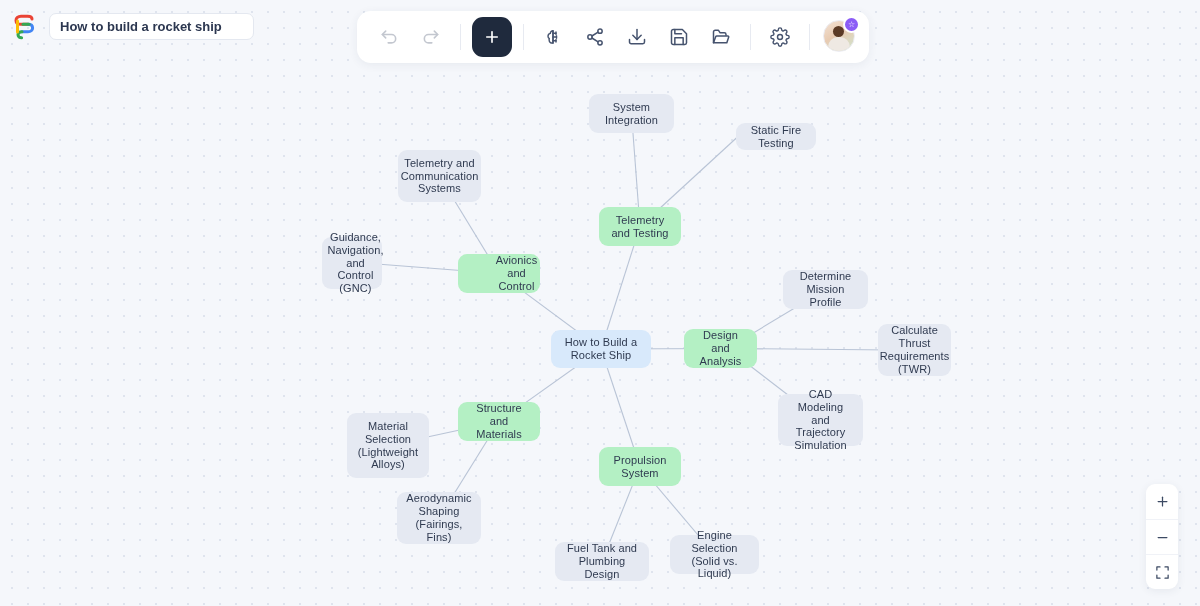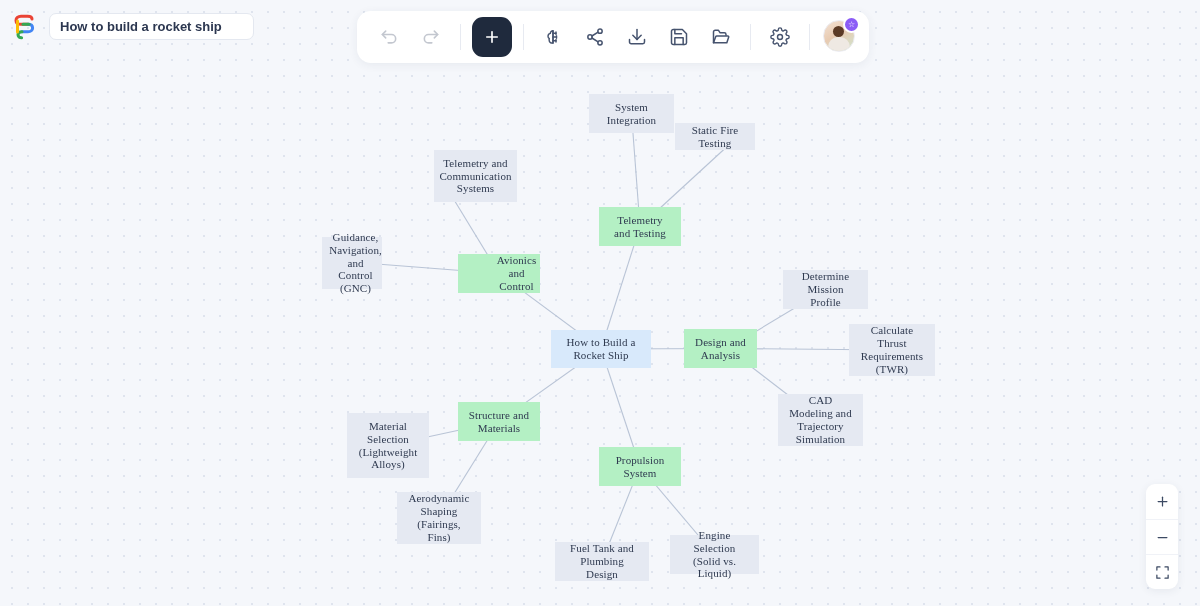--- a/index.html
+++ b/index.html
@@ -32,29 +32,28 @@
     width: 1200px; height: 606px;
     pointer-events: none;
   }
 
   .node {
     position: absolute;
     display: flex;
     align-items: center;
     justify-content: center;
     text-align: center;
-    border-radius: 0;
+    border-radius: 9px;
     padding: 6px 9px;
     font-size: 11px;
     line-height: 1.18;
     color: #2f3a50;
     letter-spacing: 0.1px;
     cursor: pointer;
     user-select: none;
-    font-family: Liberation Serif, serif;
   }
   .node.root {
     background: #d8e9fb;
     font-size: 11px;
   }
   .node.branch {
     background: #b4f0c4;
   }
   .node.leaf {
     background: #e5e9f2;
@@ -207,42 +206,42 @@
     <div id="nodes-layer">
         <div class="node root" style="left: 551px; top: 330px; width: 100px; height: 38px;">
           <span>How to Build a Rocket Ship</span>
         </div>
         <div class="node branch" style="left: 684px; top: 329px; width: 73px; height: 39px;">
           <span>Design and Analysis</span>
         </div>
         <div class="node leaf" style="left: 783px; top: 270px; width: 85px; height: 39px;">
           <span>Determine Mission Profile</span>
         </div>
-        <div class="node leaf" style="left: 849px; top: 324px; width: 86px; height: 52px; text-align: center;">
+        <div class="node leaf" style="left: 878px; top: 324px; width: 73px; height: 52px; text-align: center;">
           <span>Calculate Thrust Requirements (TWR)</span>
         </div>
         <div class="node leaf" style="left: 778px; top: 394px; width: 85px; height: 52px;">
           <span>CAD Modeling and Trajectory Simulation</span>
         </div>
         <div class="node branch" style="left: 458px; top: 254px; width: 82px; height: 39px; padding-left: 44px;">
           <span>Avionics and Control</span>
         </div>
-        <div class="node leaf" style="left: 398px; top: 150px; width: 83px; height: 52px; margin-left: 36px;">
+        <div class="node leaf" style="left: 398px; top: 150px; width: 83px; height: 52px;">
           <span>Telemetry and Communication Systems</span>
         </div>
         <div class="node leaf" style="left: 322px; top: 237px; width: 60px; height: 52px; padding-left: 16px;">
           <span>Guidance, Navigation, and Control (GNC)</span>
         </div>
         <div class="node branch" style="left: 599px; top: 207px; width: 82px; height: 39px;">
           <span>Telemetry and Testing</span>
         </div>
         <div class="node leaf" style="left: 589px; top: 94px; width: 85px; height: 39px;">
           <span>System Integration</span>
         </div>
-        <div class="node leaf" style="left: 675px; top: 123px; width: 80px; height: 27px;">
+        <div class="node leaf" style="left: 736px; top: 123px; width: 80px; height: 27px;">
           <span>Static Fire Testing</span>
         </div>
         <div class="node branch" style="left: 458px; top: 402px; width: 82px; height: 39px;">
           <span>Structure and Materials</span>
         </div>
         <div class="node leaf" style="left: 347px; top: 413px; width: 82px; height: 65px;">
           <span>Material Selection (Lightweight Alloys)</span>
         </div>
         <div class="node leaf" style="left: 397px; top: 492px; width: 84px; height: 52px;">
           <span>Aerodynamic Shaping (Fairings, Fins)</span>

